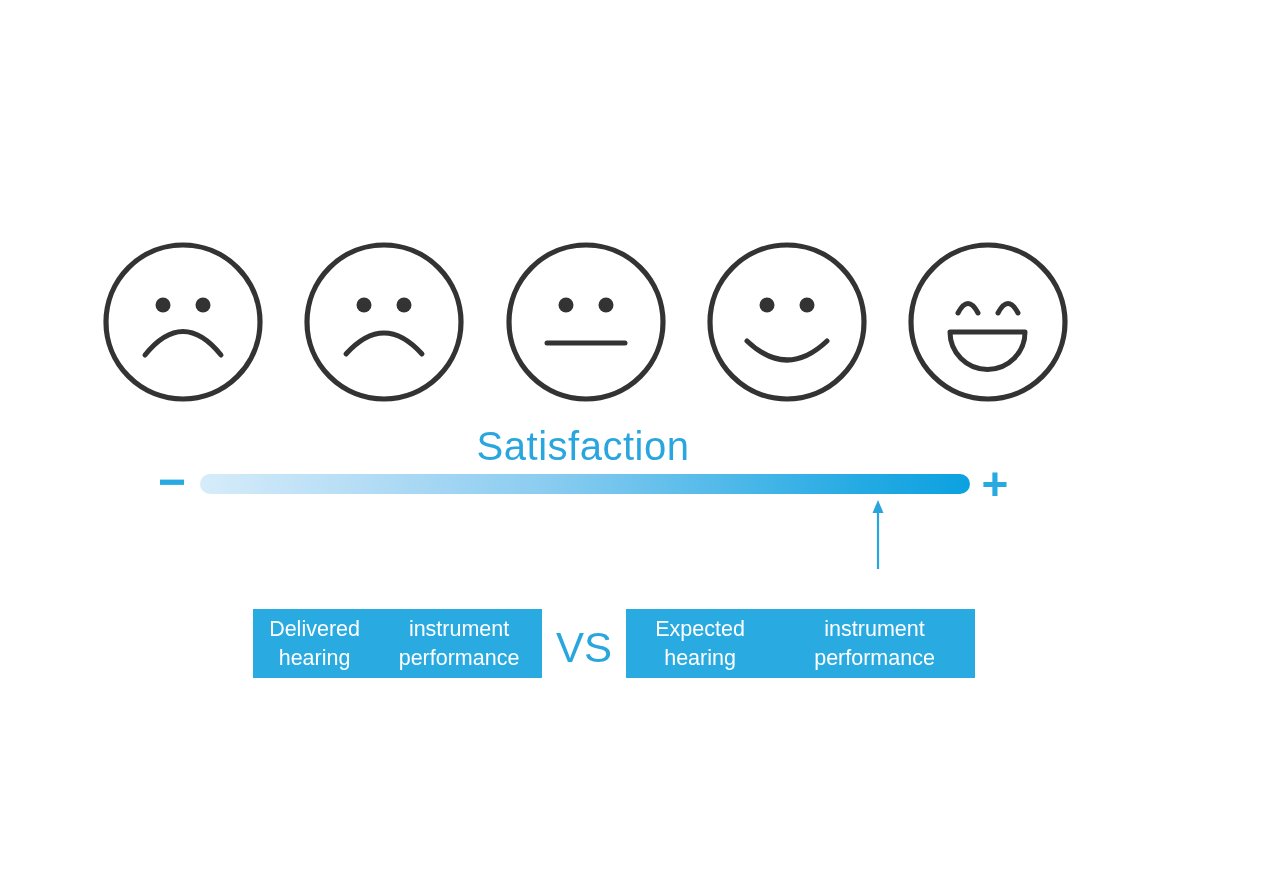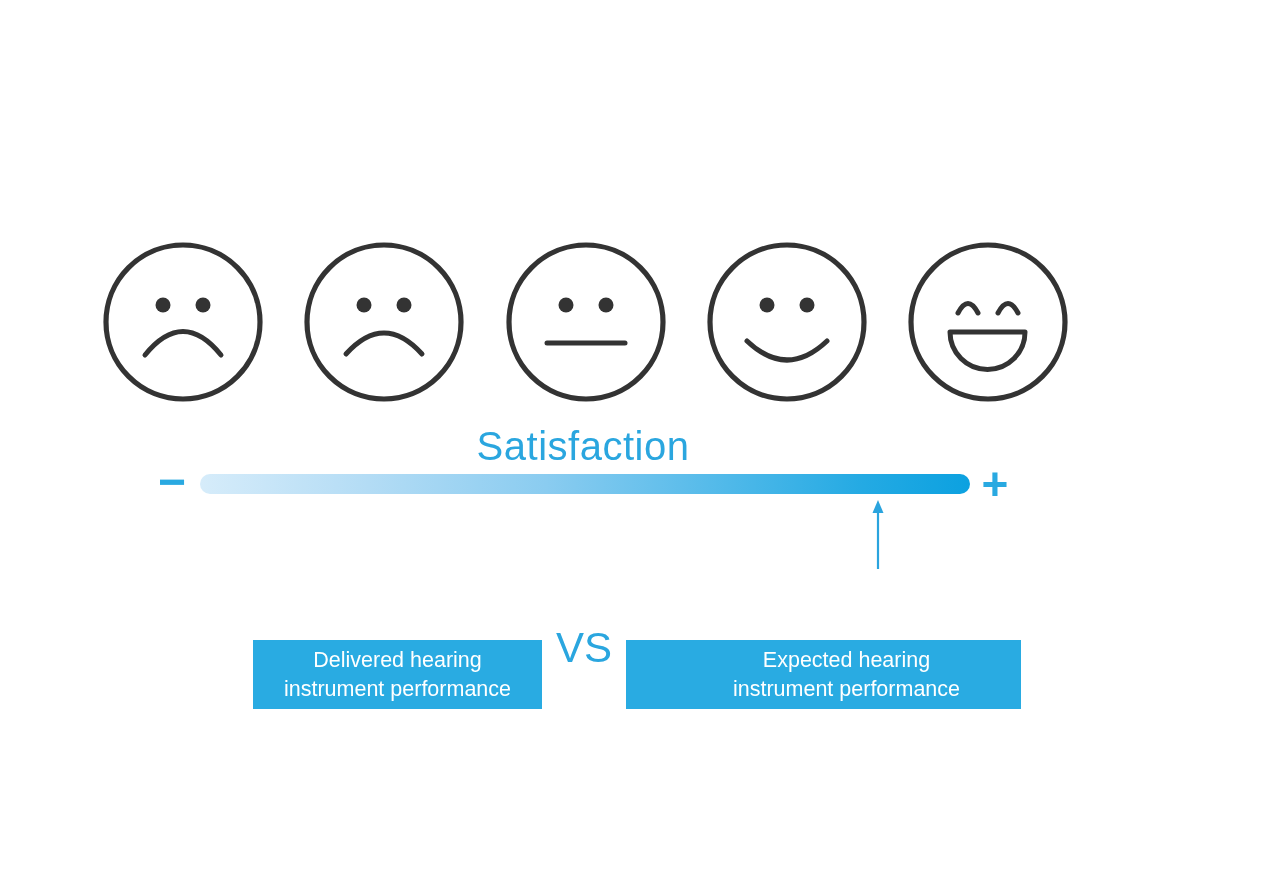--- a/index.html
+++ b/index.html
@@ -68,34 +68,34 @@
   }
   .marker-arrow {
     position: absolute;
     left: 868px;
     top: 499px;
     width: 20px;
     height: 72px;
   }
   .compare-box {
     position: absolute;
-    top: 640px;
+    top: 609px;
     height: 69px;
     background: #29abe2;
     color: #ffffff;
     display: flex;
-    flex-direction: column;
+    flex-direction: row;
     align-items: center;
     justify-content: center;
     text-align: center;
     font-size: 21.5px;
     line-height: 28.5px;
   }
   .box-delivered { left: 253px; width: 289px; }
-  .box-expected  { left: 626px; width: 349px; padding-left: 46px; }
+  .box-expected  { left: 626px; width: 349px; }
   .vs-label {
     position: absolute;
     left: 534px;
     top: 622px;
     width: 100px;
     text-align: center;
     font-size: 42px;
     line-height: 52px;
     color: #2aa6df;
   }

